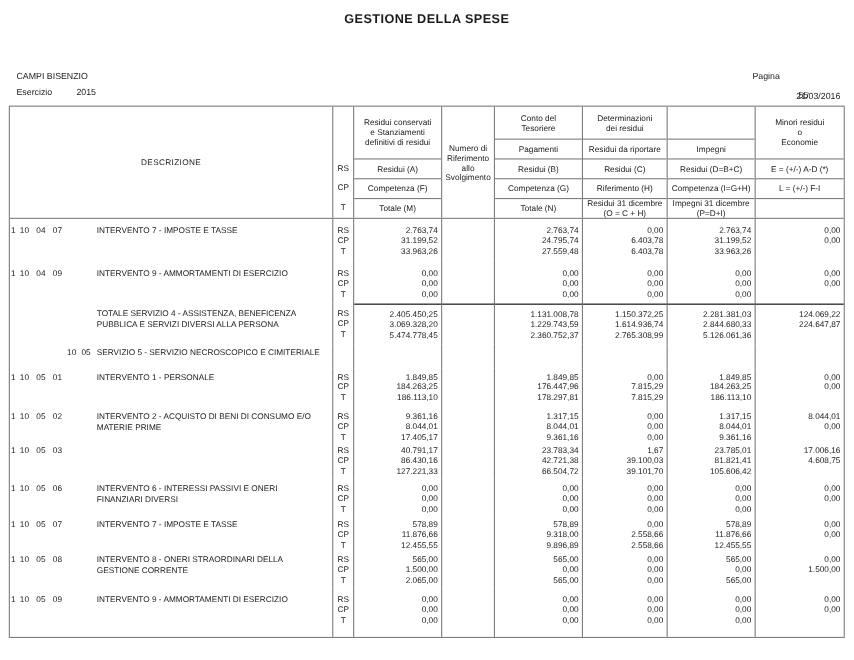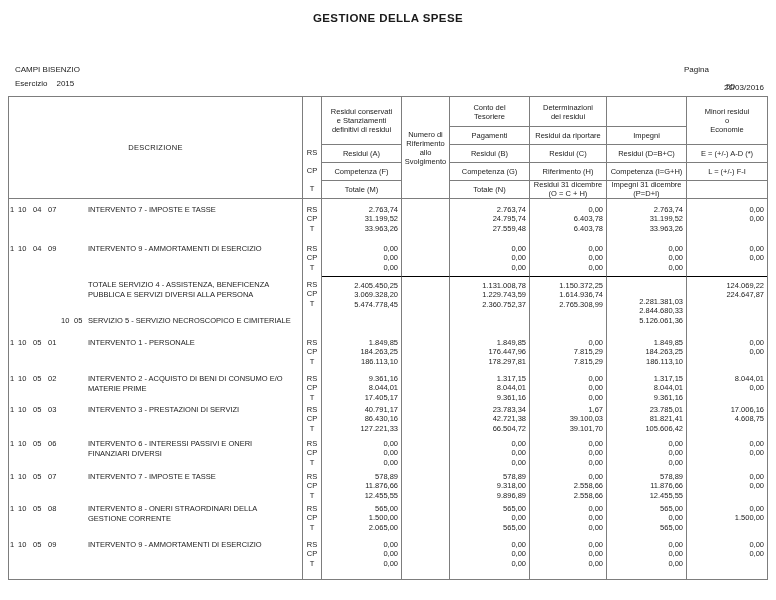--- a/index.html
+++ b/index.html
@@ -5,21 +5,21 @@
   html,body{margin:0;padding:0;background:#fff;}
   .sheet{position:relative;width:776px;height:600px;background:#ffffff;
          font-family:"Liberation Sans",sans-serif;color:#1b1b1b;overflow:hidden;}
 
   .title{position:absolute;top:12px;left:0;width:100%;text-align:center;
          font-size:11.5px;font-weight:bold;letter-spacing:.4px;}
 
   .meta{position:absolute;font-size:8px;white-space:nowrap;}
   .m-entity{left:15px;top:65px;}
   .m-esercizio{left:15px;top:79px;}
-  .m-esercizio .val{margin-left:9px;}
+  .m-esercizio .val{margin-left:22px;}
   .m-paglabel{left:684px;top:65px;}
   .m-pagvalue{left:726px;top:82px;width:30px;}
   .m-date{left:664px;top:83px;width:100px;text-align:right;}
 
   .table{position:absolute;left:8px;top:96px;width:760px;height:484px;
          border:1px solid #7d7d7d;box-sizing:border-box;font-size:7.5px;}
   .grid{display:grid;grid-template-columns:294px 19px 80px 48px 80px 77px 80px 1fr;}
   .cell{border-right:1px solid #7d7d7d;box-sizing:border-box;position:relative;min-width:0;}
   .cell:last-child{border-right:none;}
 
@@ -246,21 +246,21 @@
           <div class="cell num tl" style="padding-top: 4px;">
             <div>1.131.008,78</div>
             <div>1.229.743,59</div>
             <div>2.360.752,37</div>
           </div>
           <div class="cell num tl" style="padding-top: 4px;">
             <div>1.150.372,25</div>
             <div>1.614.936,74</div>
             <div>2.765.308,99</div>
           </div>
-          <div class="cell num tl" style="padding-top: 20px;">
+          <div class="cell num tl" style="padding-top: 4px;">
             <div>2.281.381,03</div>
             <div>2.844.680,33</div>
             <div>5.126.061,36</div>
           </div>
           <div class="cell num tl" style="padding-top: 4px;">
             <div>124.069,22</div>
             <div>224.647,87</div>
             <div></div>
           </div>
         </div>
@@ -365,21 +365,20 @@
           </div>
         </div>
         <div class="grid row" style="height: 33px;">
           <div class="cell dcell" style="padding-top: 3px;">
             <div class="codes">
               <span style="left: 1px;">1</span>
               <span style="left: 9px;">10</span>
               <span style="left: 24px;">05</span>
               <span style="left: 39px;">03</span>
             </div>
-            <div class="dtext">INTERVENTO 3 - PRESTAZIONI DI SERVIZI</div>
           </div>
           <div class="cell rstc" style="padding-top: 3px;">
             <div>RS</div>
             <div>CP</div>
             <div>T</div>
           </div>
           <div class="cell num" style="padding-top: 3px;">
             <div>40.791,17</div>
             <div>86.430,16</div>
             <div>127.221,33</div>

